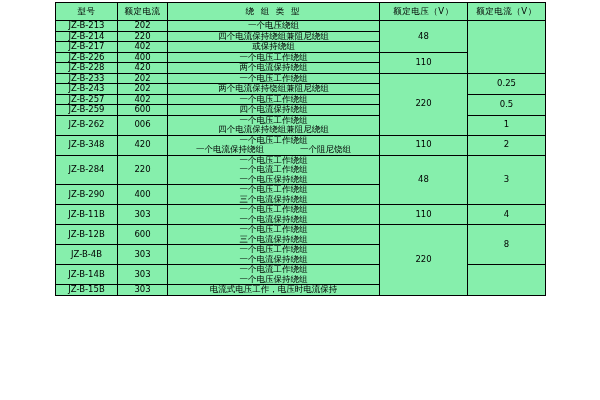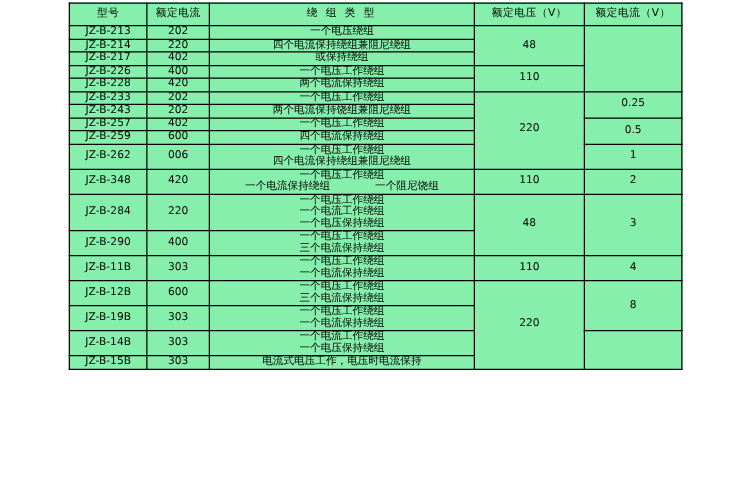--- a/index.html
+++ b/index.html
@@ -210,21 +210,21 @@
           <td class="model">JZ-B-12B</td>
           <td>600</td>
           <td class="winding">
             <span class="ln">一个电压工作绕组</span>
             <span class="ln">三个电流保持绕组</span>
           </td>
           <td class="volt" rowspan="4">220</td>
           <td class="amp" rowspan="2">8</td>
         </tr>
         <tr>
-          <td class="model">JZ-B-19B</td>
+          <td class="model">JZ-B-4B</td>
           <td>303</td>
           <td class="winding">
             <span class="ln">一个电压工作绕组</span>
             <span class="ln">一个电流保持绕组</span>
           </td>
         </tr>
         <tr>
           <td class="model">JZ-B-14B</td>
           <td>303</td>
           <td class="winding">

